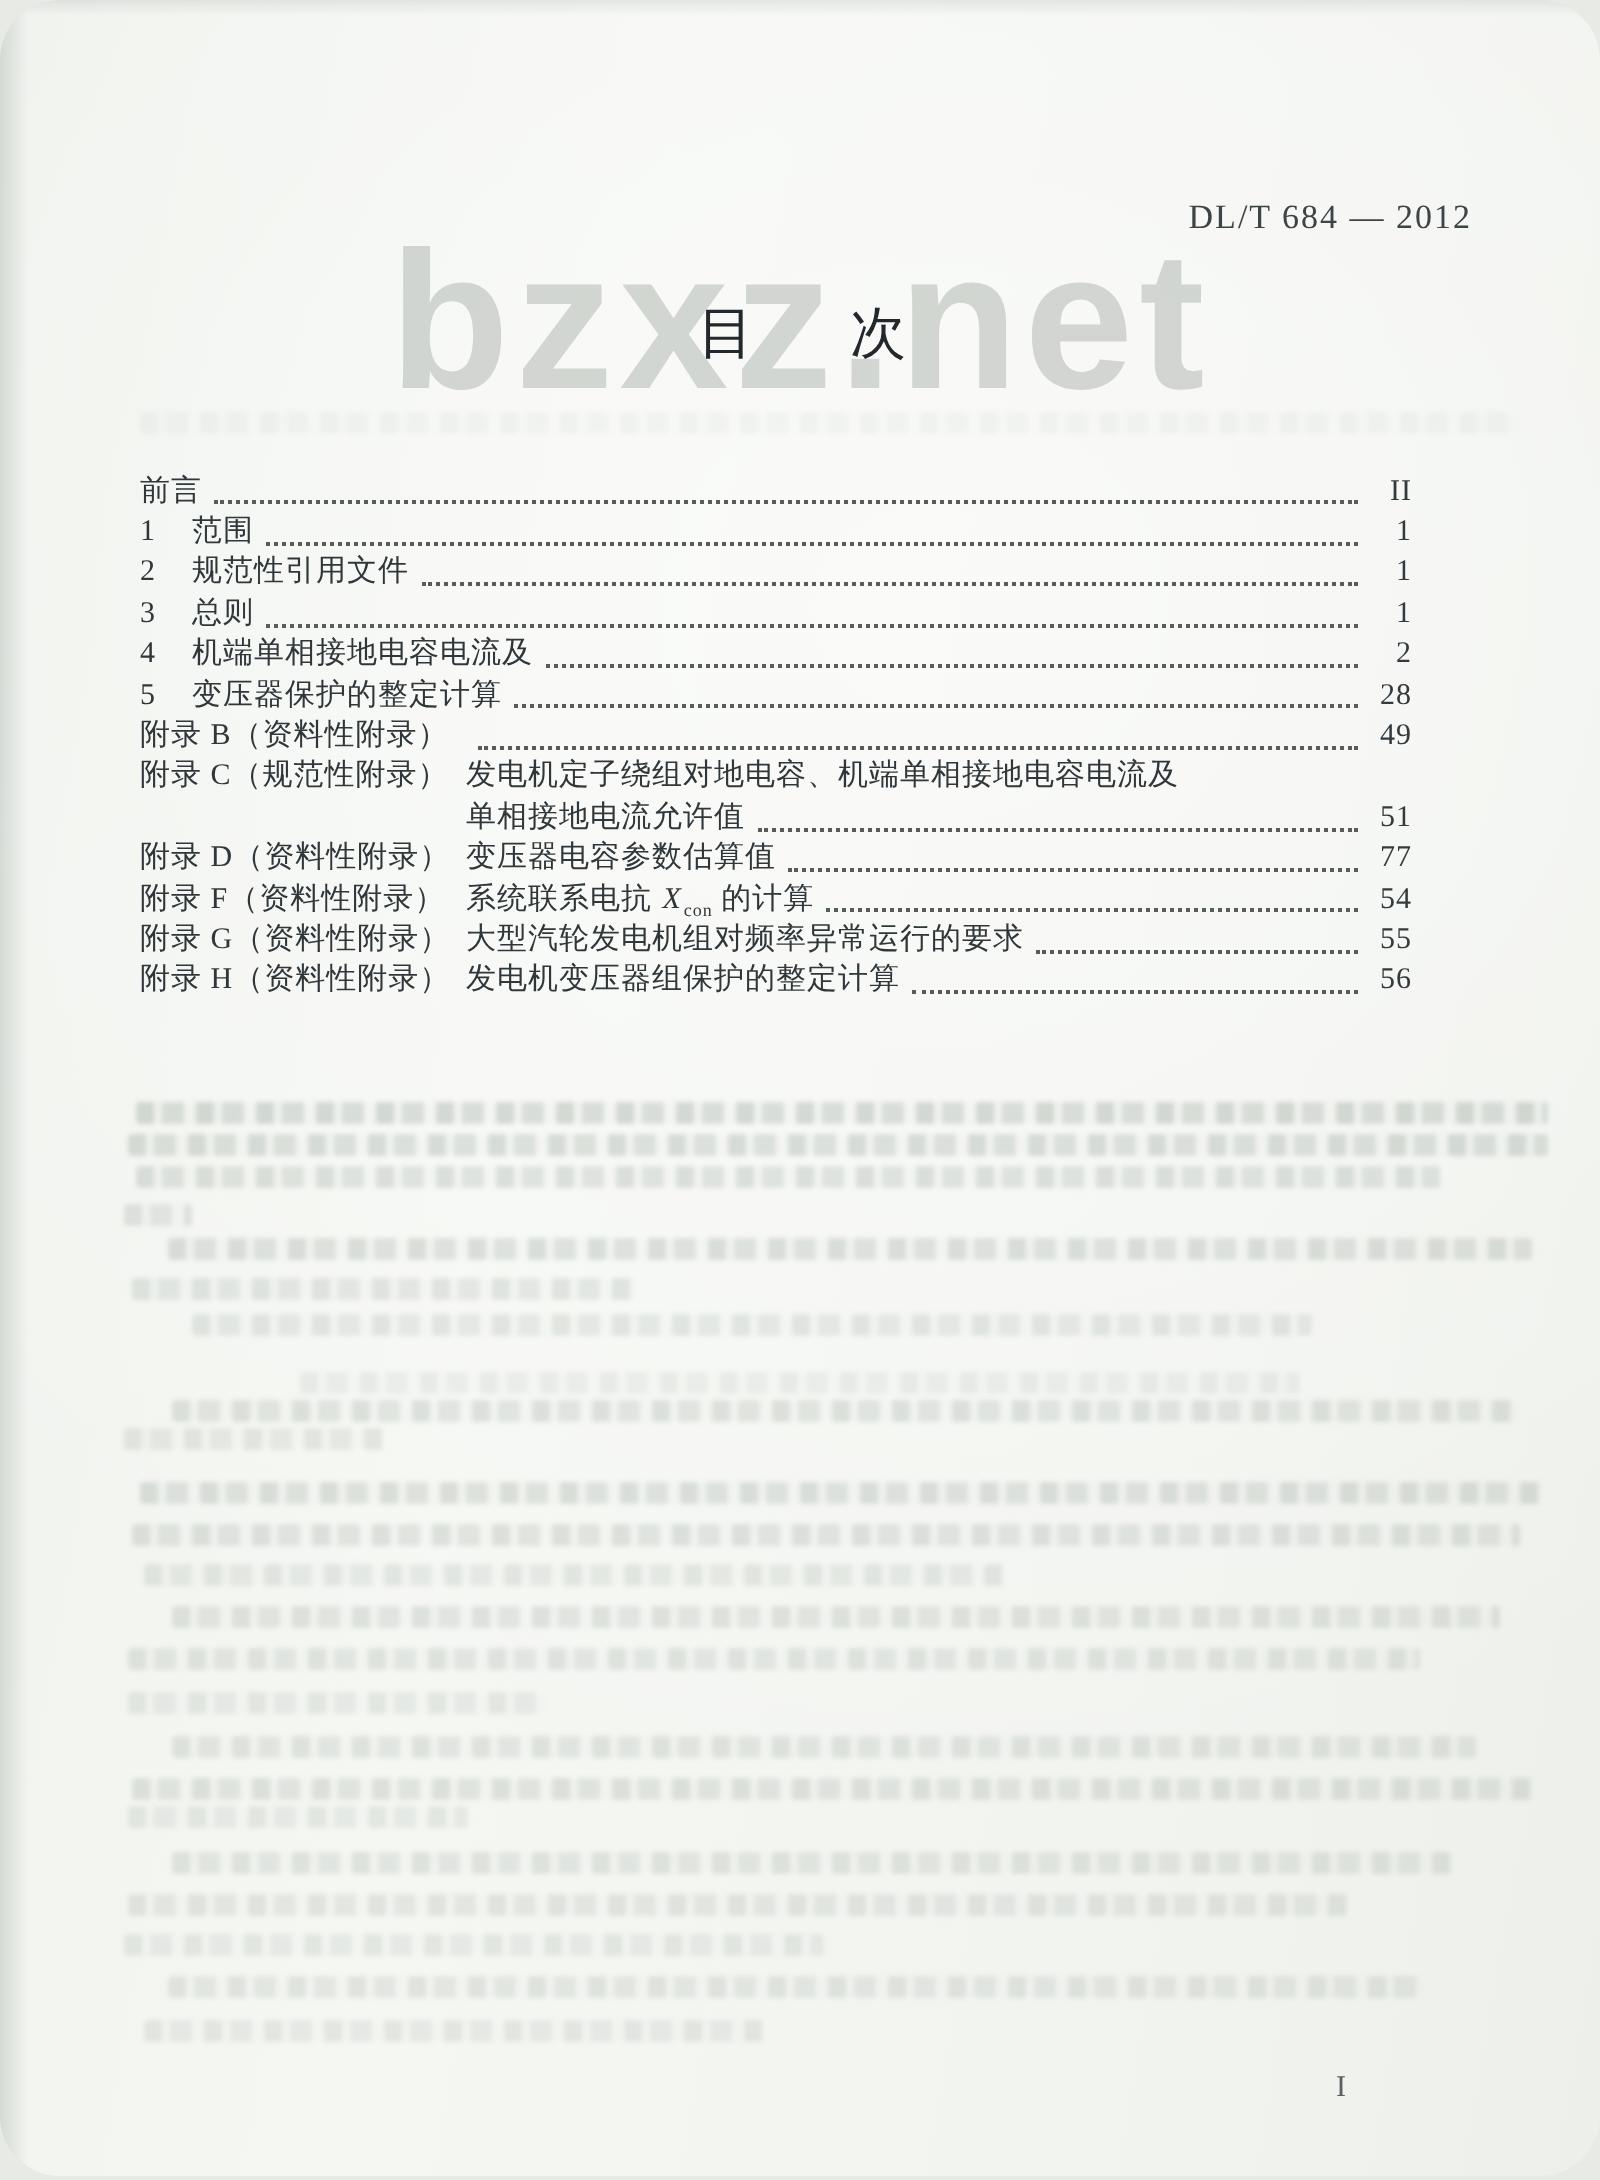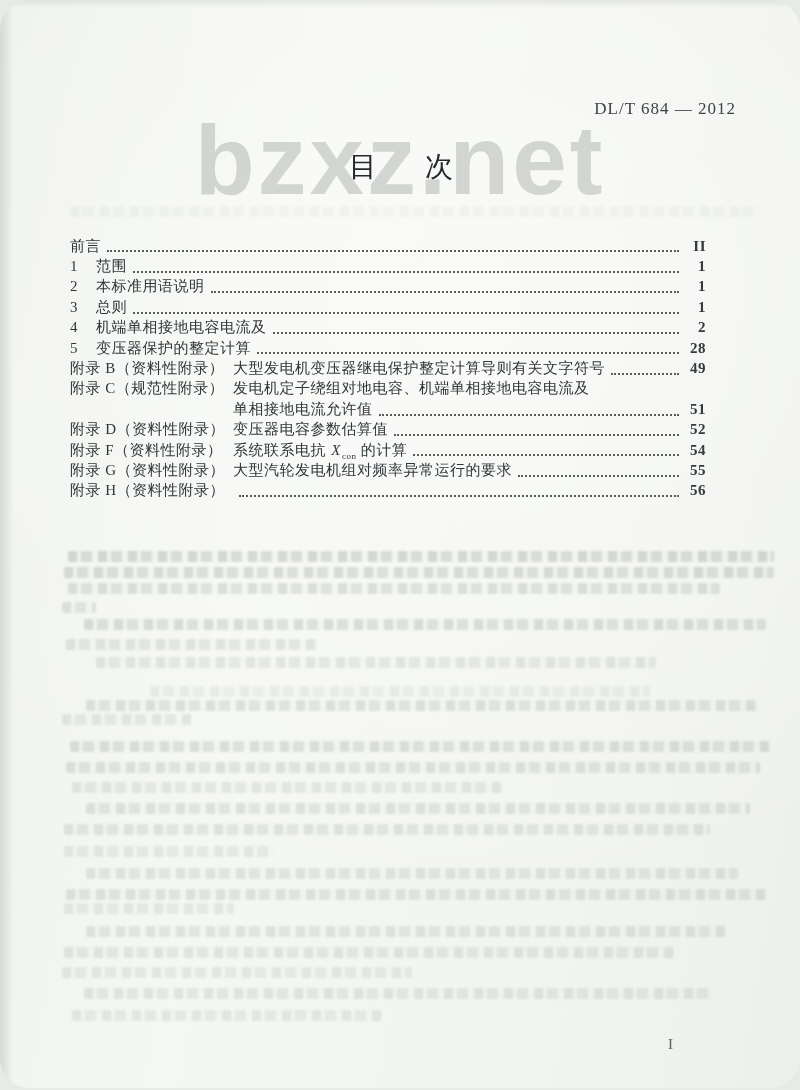--- a/index.html
+++ b/index.html
@@ -47,21 +47,21 @@
   .num { width:26px; }
   .lbl { color:#30373a; }
   .app-head { width:163px; }
   .app-spacer { width:163px; }
   .dots {
     flex:1; min-width:16px;
     border-bottom:2px dotted #575d59;
     margin:0 3px 4px 6px;
     align-self:flex-end;
   }
-  .pg { min-width:24px; text-align:right; color:#343b3e;font-weight:bold; }
+  .pg { min-width:24px; text-align:right; color:#343b3e; }
   .var { font-style:italic; padding:0 1px; }
   sub.subs { font-size:9px; line-height:0; }
   .bleed {
     position:absolute; height:11px; border-radius:2px;
     filter:blur(1.2px);
     background:repeating-linear-gradient(90deg,
       rgba(114,131,121,0.55) 0px 9px,
       rgba(114,131,121,0.10) 9px 13px,
       rgba(114,131,121,0.46) 13px 24px,
       rgba(114,131,121,0.06) 24px 30px);
@@ -93,21 +93,21 @@
 
     <div class="toc-row">
       <span class="num">1</span>
       <span class="lbl">范围</span>
       <span class="dots"></span>
       <span class="pg">1</span>
     </div>
 
     <div class="toc-row">
       <span class="num">2</span>
-      <span class="lbl">本标准用语说明</span>
+      <span class="lbl">规范性引用文件</span>
       <span class="dots"></span>
       <span class="pg">1</span>
     </div>
 
     <div class="toc-row">
       <span class="num">3</span>
       <span class="lbl">总则</span>
       <span class="dots"></span>
       <span class="pg">1</span>
     </div>
@@ -122,61 +122,61 @@
     <div class="toc-row">
       <span class="num">5</span>
       <span class="lbl">变压器保护的整定计算</span>
       <span class="dots"></span>
       <span class="pg">28</span>
     </div>
 
 
     <div class="toc-row">
       <span class="app-head"><span>附录 B</span><span>（资料性附录）</span></span>
-      <span class="lbl">大型发电机变压器继电保护整定计算导则有关文字符号</span>
       <span class="dots"></span>
       <span class="pg">49</span>
     </div>
 
     <div class="toc-row">
       <span class="app-head"><span>附录 C</span><span>（规范性附录）</span></span>
       <span class="lbl">发电机定子绕组对地电容、机端单相接地电容电流及</span>
     </div>
 
     <div class="toc-row">
       <span class="app-spacer"></span>
       <span class="lbl">单相接地电流允许值</span>
       <span class="dots"></span>
       <span class="pg">51</span>
     </div>
 
     <div class="toc-row">
       <span class="app-head"><span>附录 D</span><span>（资料性附录）</span></span>
       <span class="lbl">变压器电容参数估算值</span>
       <span class="dots"></span>
-      <span class="pg">52</span>
+      <span class="pg">77</span>
     </div>
 
 
     <div class="toc-row">
       <span class="app-head"><span>附录 F</span><span>（资料性附录）</span></span>
       <span class="lbl"><span>系统联系电抗 </span><span class="var">X</span><sub class="subs">con</sub><span> 的计算</span></span>
       <span class="dots"></span>
       <span class="pg">54</span>
     </div>
 
     <div class="toc-row">
       <span class="app-head"><span>附录 G</span><span>（资料性附录）</span></span>
       <span class="lbl">大型汽轮发电机组对频率异常运行的要求</span>
       <span class="dots"></span>
       <span class="pg">55</span>
     </div>
 
     <div class="toc-row">
       <span class="app-head"><span>附录 H</span><span>（资料性附录）</span></span>
+      <span class="lbl">发电机变压器组保护的整定计算</span>
       <span class="dots"></span>
       <span class="pg">56</span>
     </div>
 
   </div>
 
   <div class="bleed" style="top:206px;left:70px;width:690px;opacity:.12;"></div>
   <div class="bleed" style="top:551px;left:68px;width:706px;opacity:.50;"></div>
   <div class="bleed" style="top:567px;left:64px;width:710px;opacity:.46;"></div>
   <div class="bleed" style="top:583px;left:68px;width:652px;opacity:.40;"></div>

